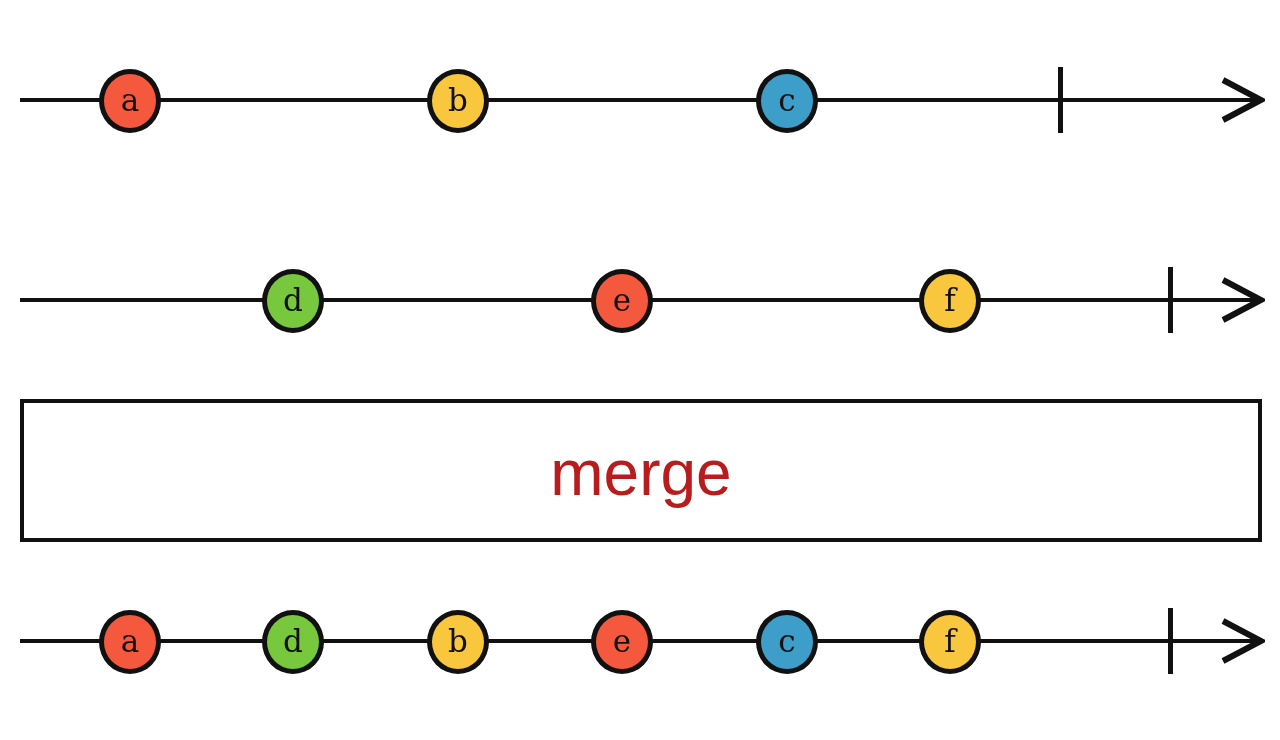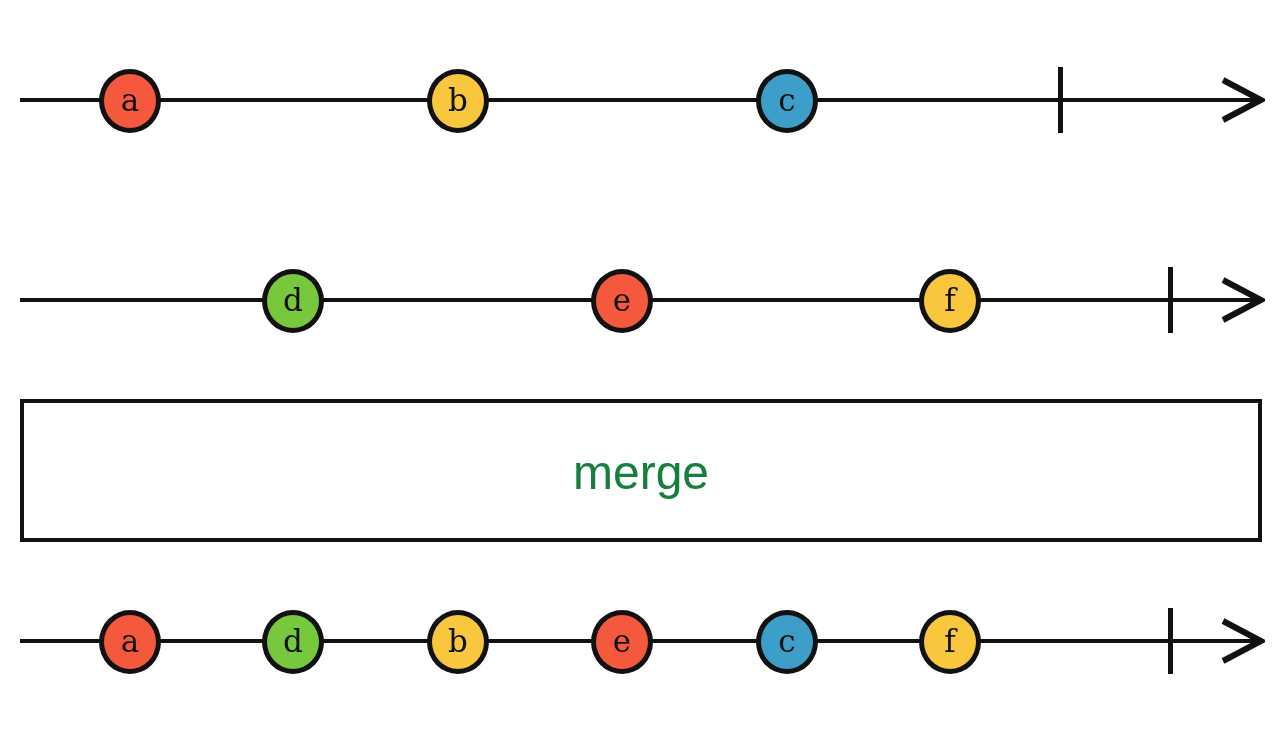--- a/index.html
+++ b/index.html
@@ -56,22 +56,22 @@
     position: absolute;
     box-sizing: border-box;
     border: 4px solid #111111;
     background: #ffffff;
     display: flex;
     align-items: center;
     justify-content: center;
   }
   .operator-label {
     font-family: "Liberation Sans", sans-serif;
-    font-size: 48px;
-    color: #15803d;
+    font-size: 64px;
+    color: #b91c1c;
     padding-top: 4px;
   }
 </style>
 </head>
 <body>
 
 <div class="canvas">
   <div class="timeline" style="top: 100px;">
       <div class="tl-line" style="left: 20px; width: 1242px; background: rgb(17, 17, 17);"></div>
       <div class="tl-tick" style="left: 1058px; background: rgb(17, 17, 17);"></div>

